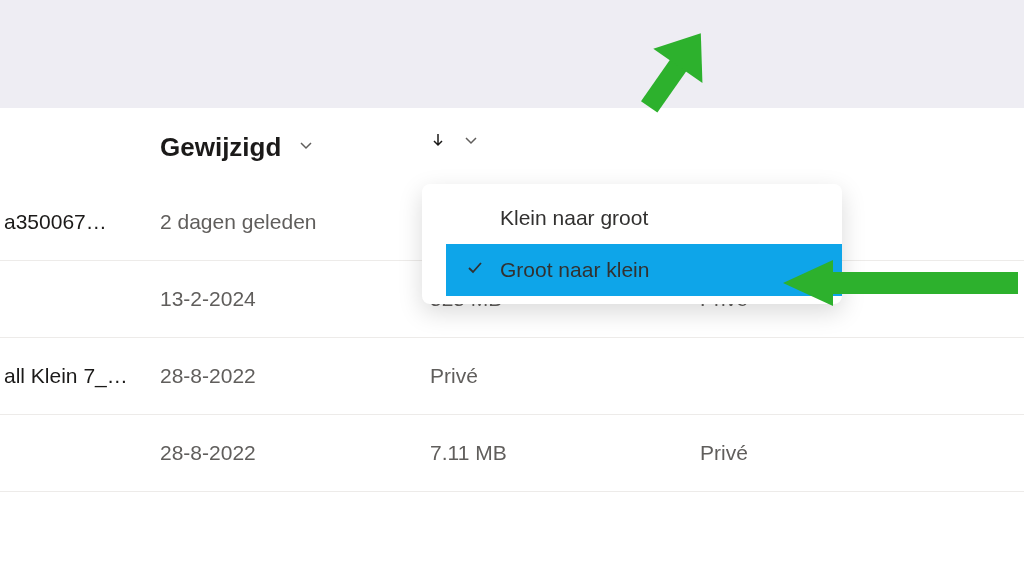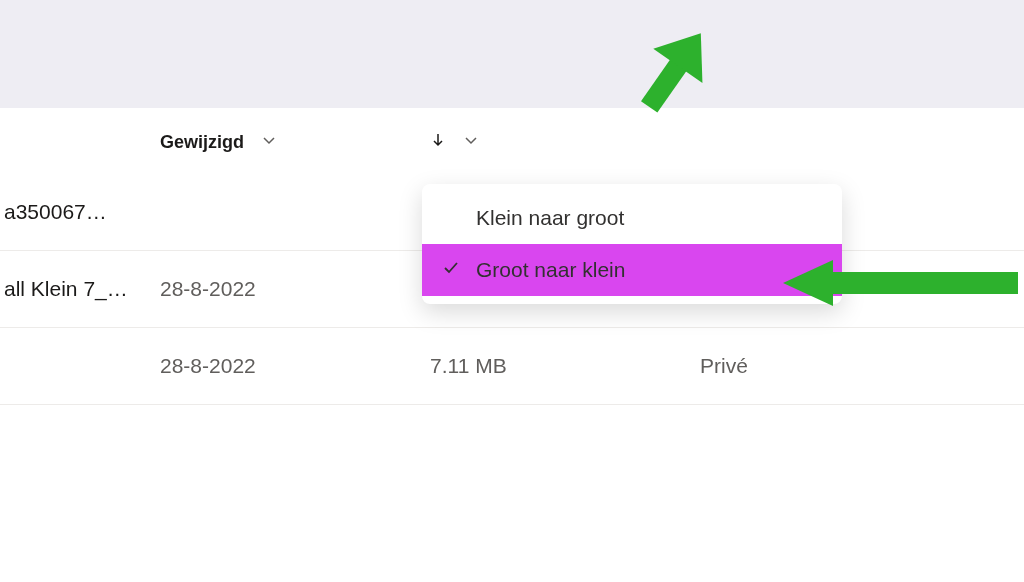--- a/index.html
+++ b/index.html
@@ -52,21 +52,21 @@
     .col-share {
       width: 200px;
       padding-left: 0;
     }
     
     .header-cell {
       display: flex;
       align-items: center;
       gap: 18px;
       font-weight: 600;
-      font-size: 18px;
+      font-size: 26px;
       color: #1b1a19;
       cursor: pointer;
       white-space: nowrap;
     }
     
     .header-cell .chevron {
       font-size: 14px;
       color: #605e5c;
     }
     
@@ -103,24 +103,25 @@
     }
     
     .dropdown-item {
       display: flex;
       align-items: center;
       padding: 14px 20px;
       font-size: 21px;
       color: #323130;
       cursor: pointer;
       gap: 14px;
+      margin-left: 24px;
     }
     
     .dropdown-item.selected {
-      background: #d946ef;
+      background: #0ea5e9;
     }
     
     .dropdown-item .check {
       width: 20px;
       font-size: 18px;
       flex-shrink: 0;
     }
     
     .green-arrow-1 {
       position: absolute;
@@ -172,24 +173,31 @@
           <svg width="14" height="14" viewBox="0 0 14 14">
               <path d="M2 4 L7 9 L12 4" stroke="#605e5c" stroke-width="1.5" fill="none"></path>
             </svg>
         </span>
       </div>
     </div>
   </div>
 
   <div class="data-row">
     <div class="col-name">a350067…</div>
+    <div class="col-modified">2 dagen geleden</div>
     <div class="col-size"></div>
     <div class="col-share"></div>
   </div>
 
+  <div class="data-row">
+    <div class="col-name"></div>
+    <div class="col-modified">13-2-2024</div>
+    <div class="col-size">525 MB</div>
+    <div class="col-share">Privé</div>
+  </div>
 
   <div class="data-row">
     <div class="col-name">all Klein 7_…</div>
     <div class="col-modified">28-8-2022</div>
     <div class="col-share">Privé</div>
   </div>
 
   <div class="data-row">
     <div class="col-name"></div>
     <div class="col-modified">28-8-2022</div>

